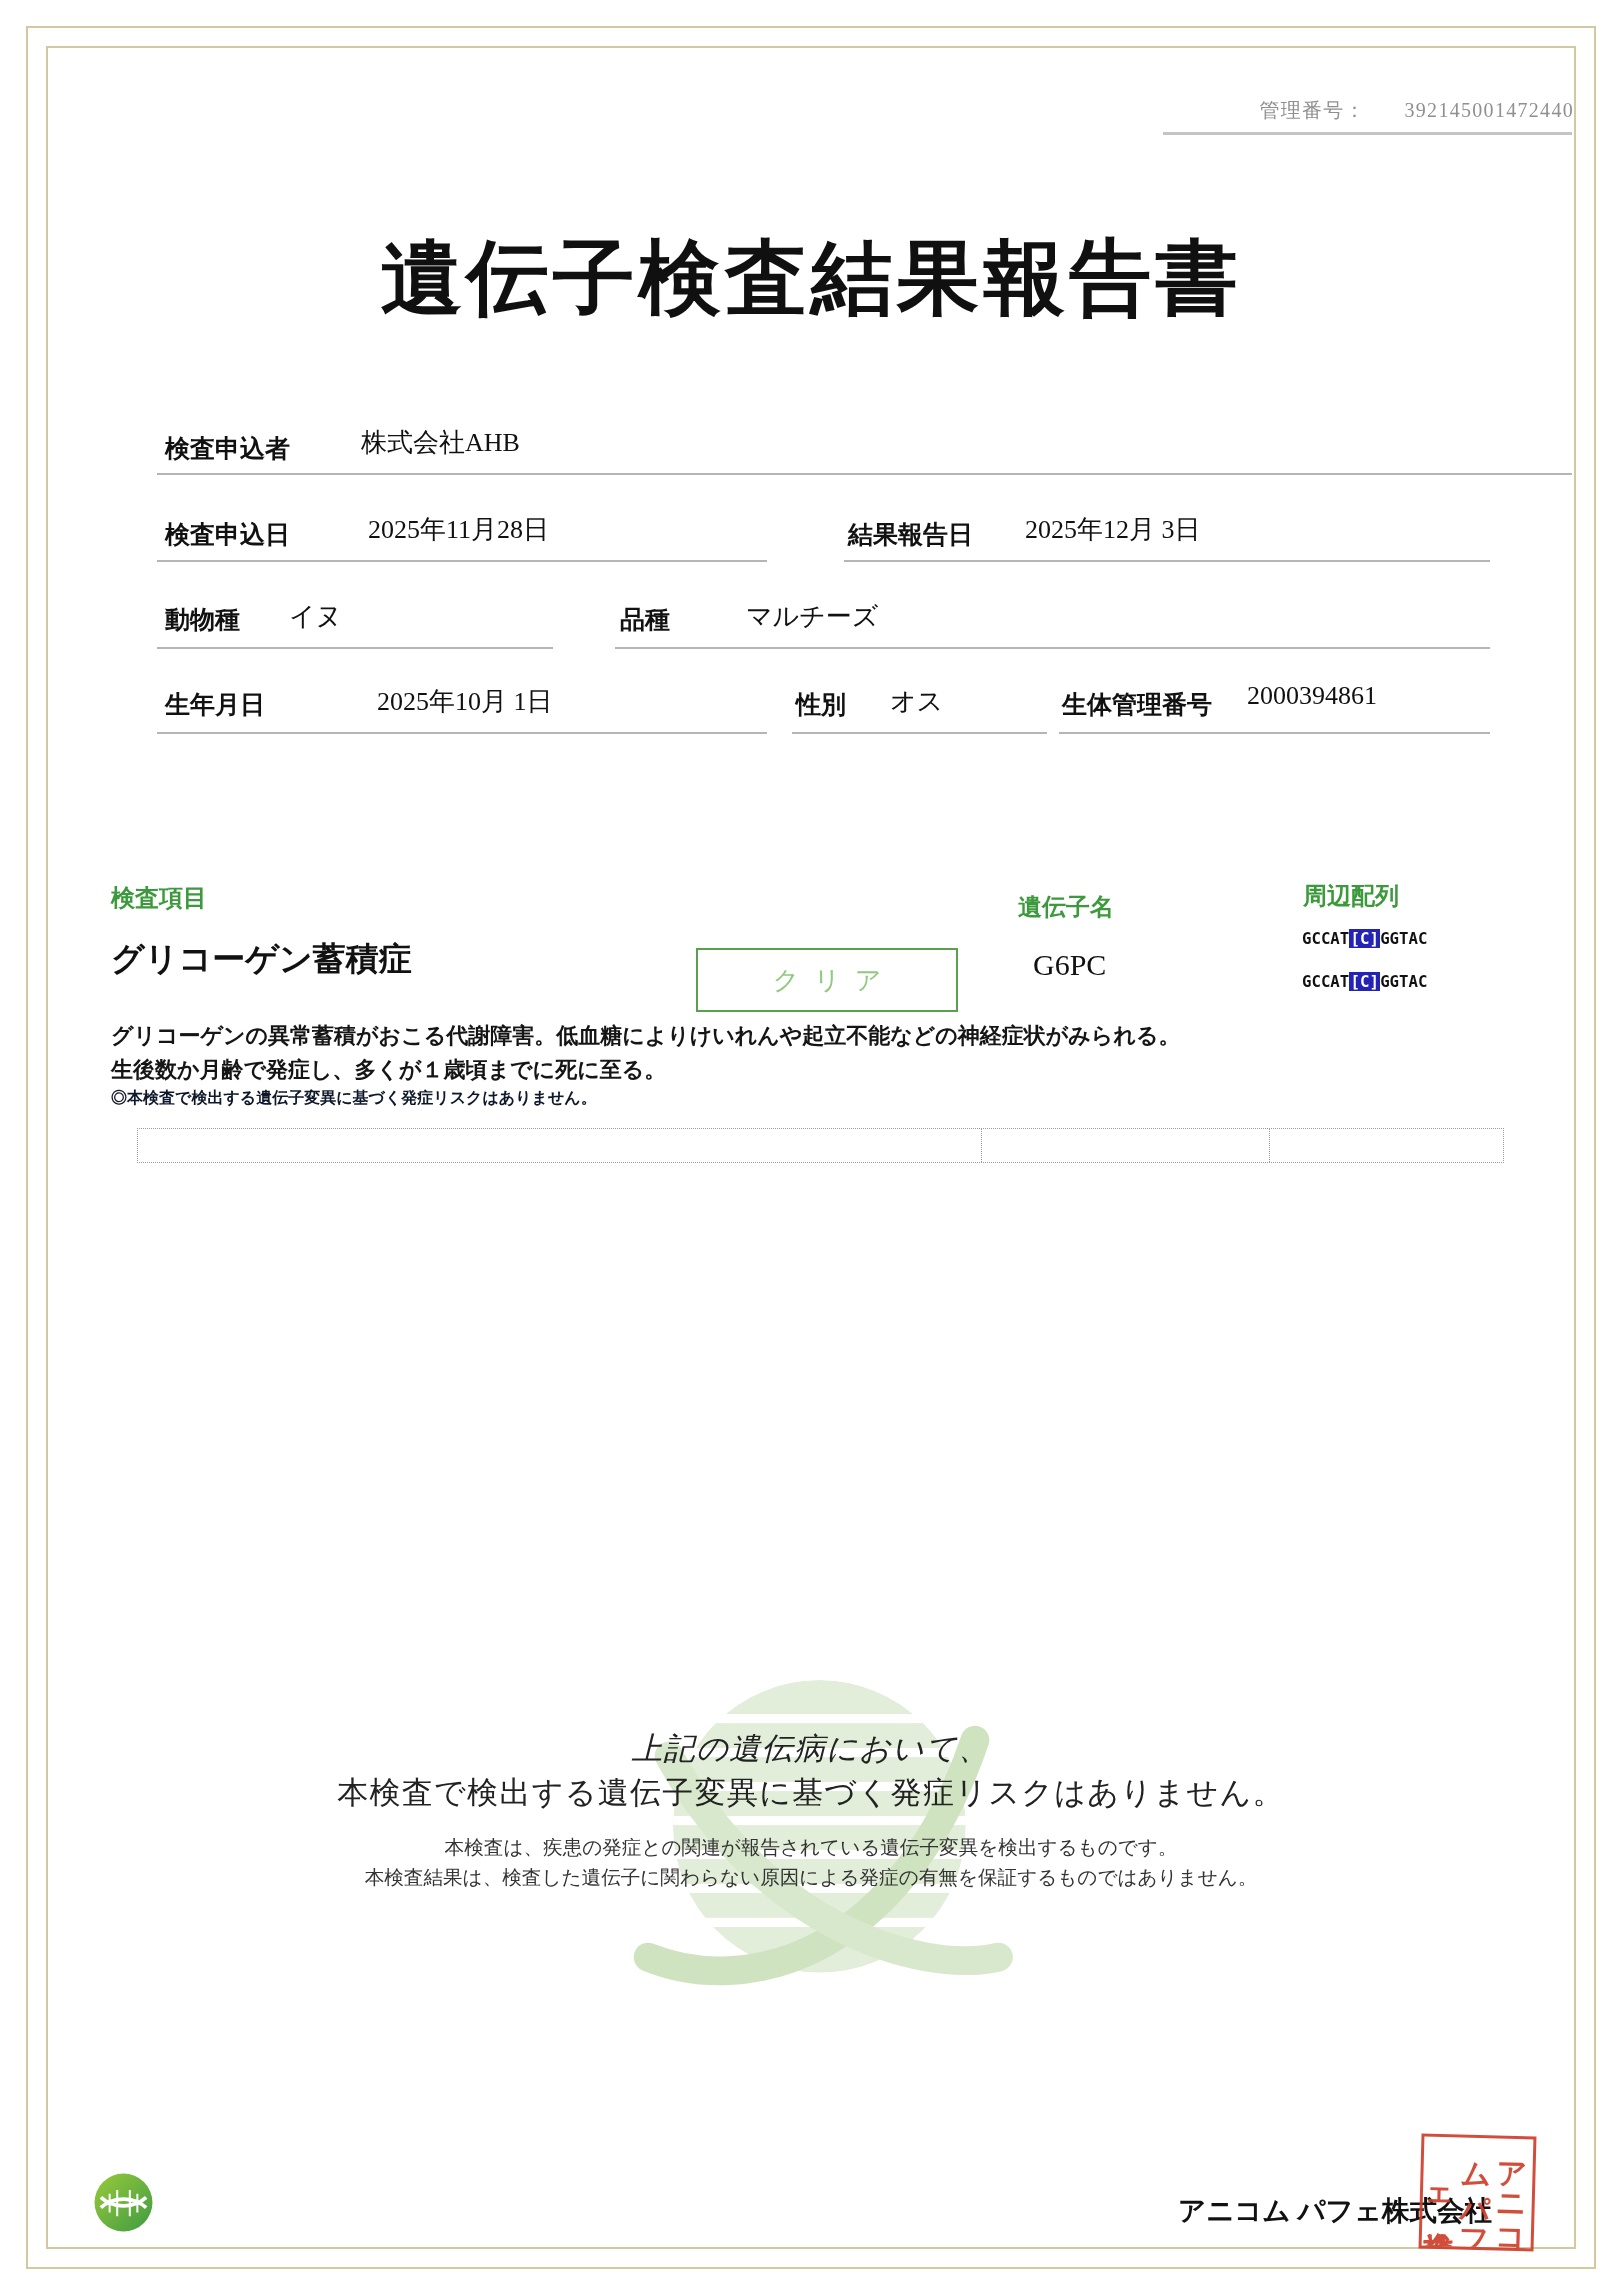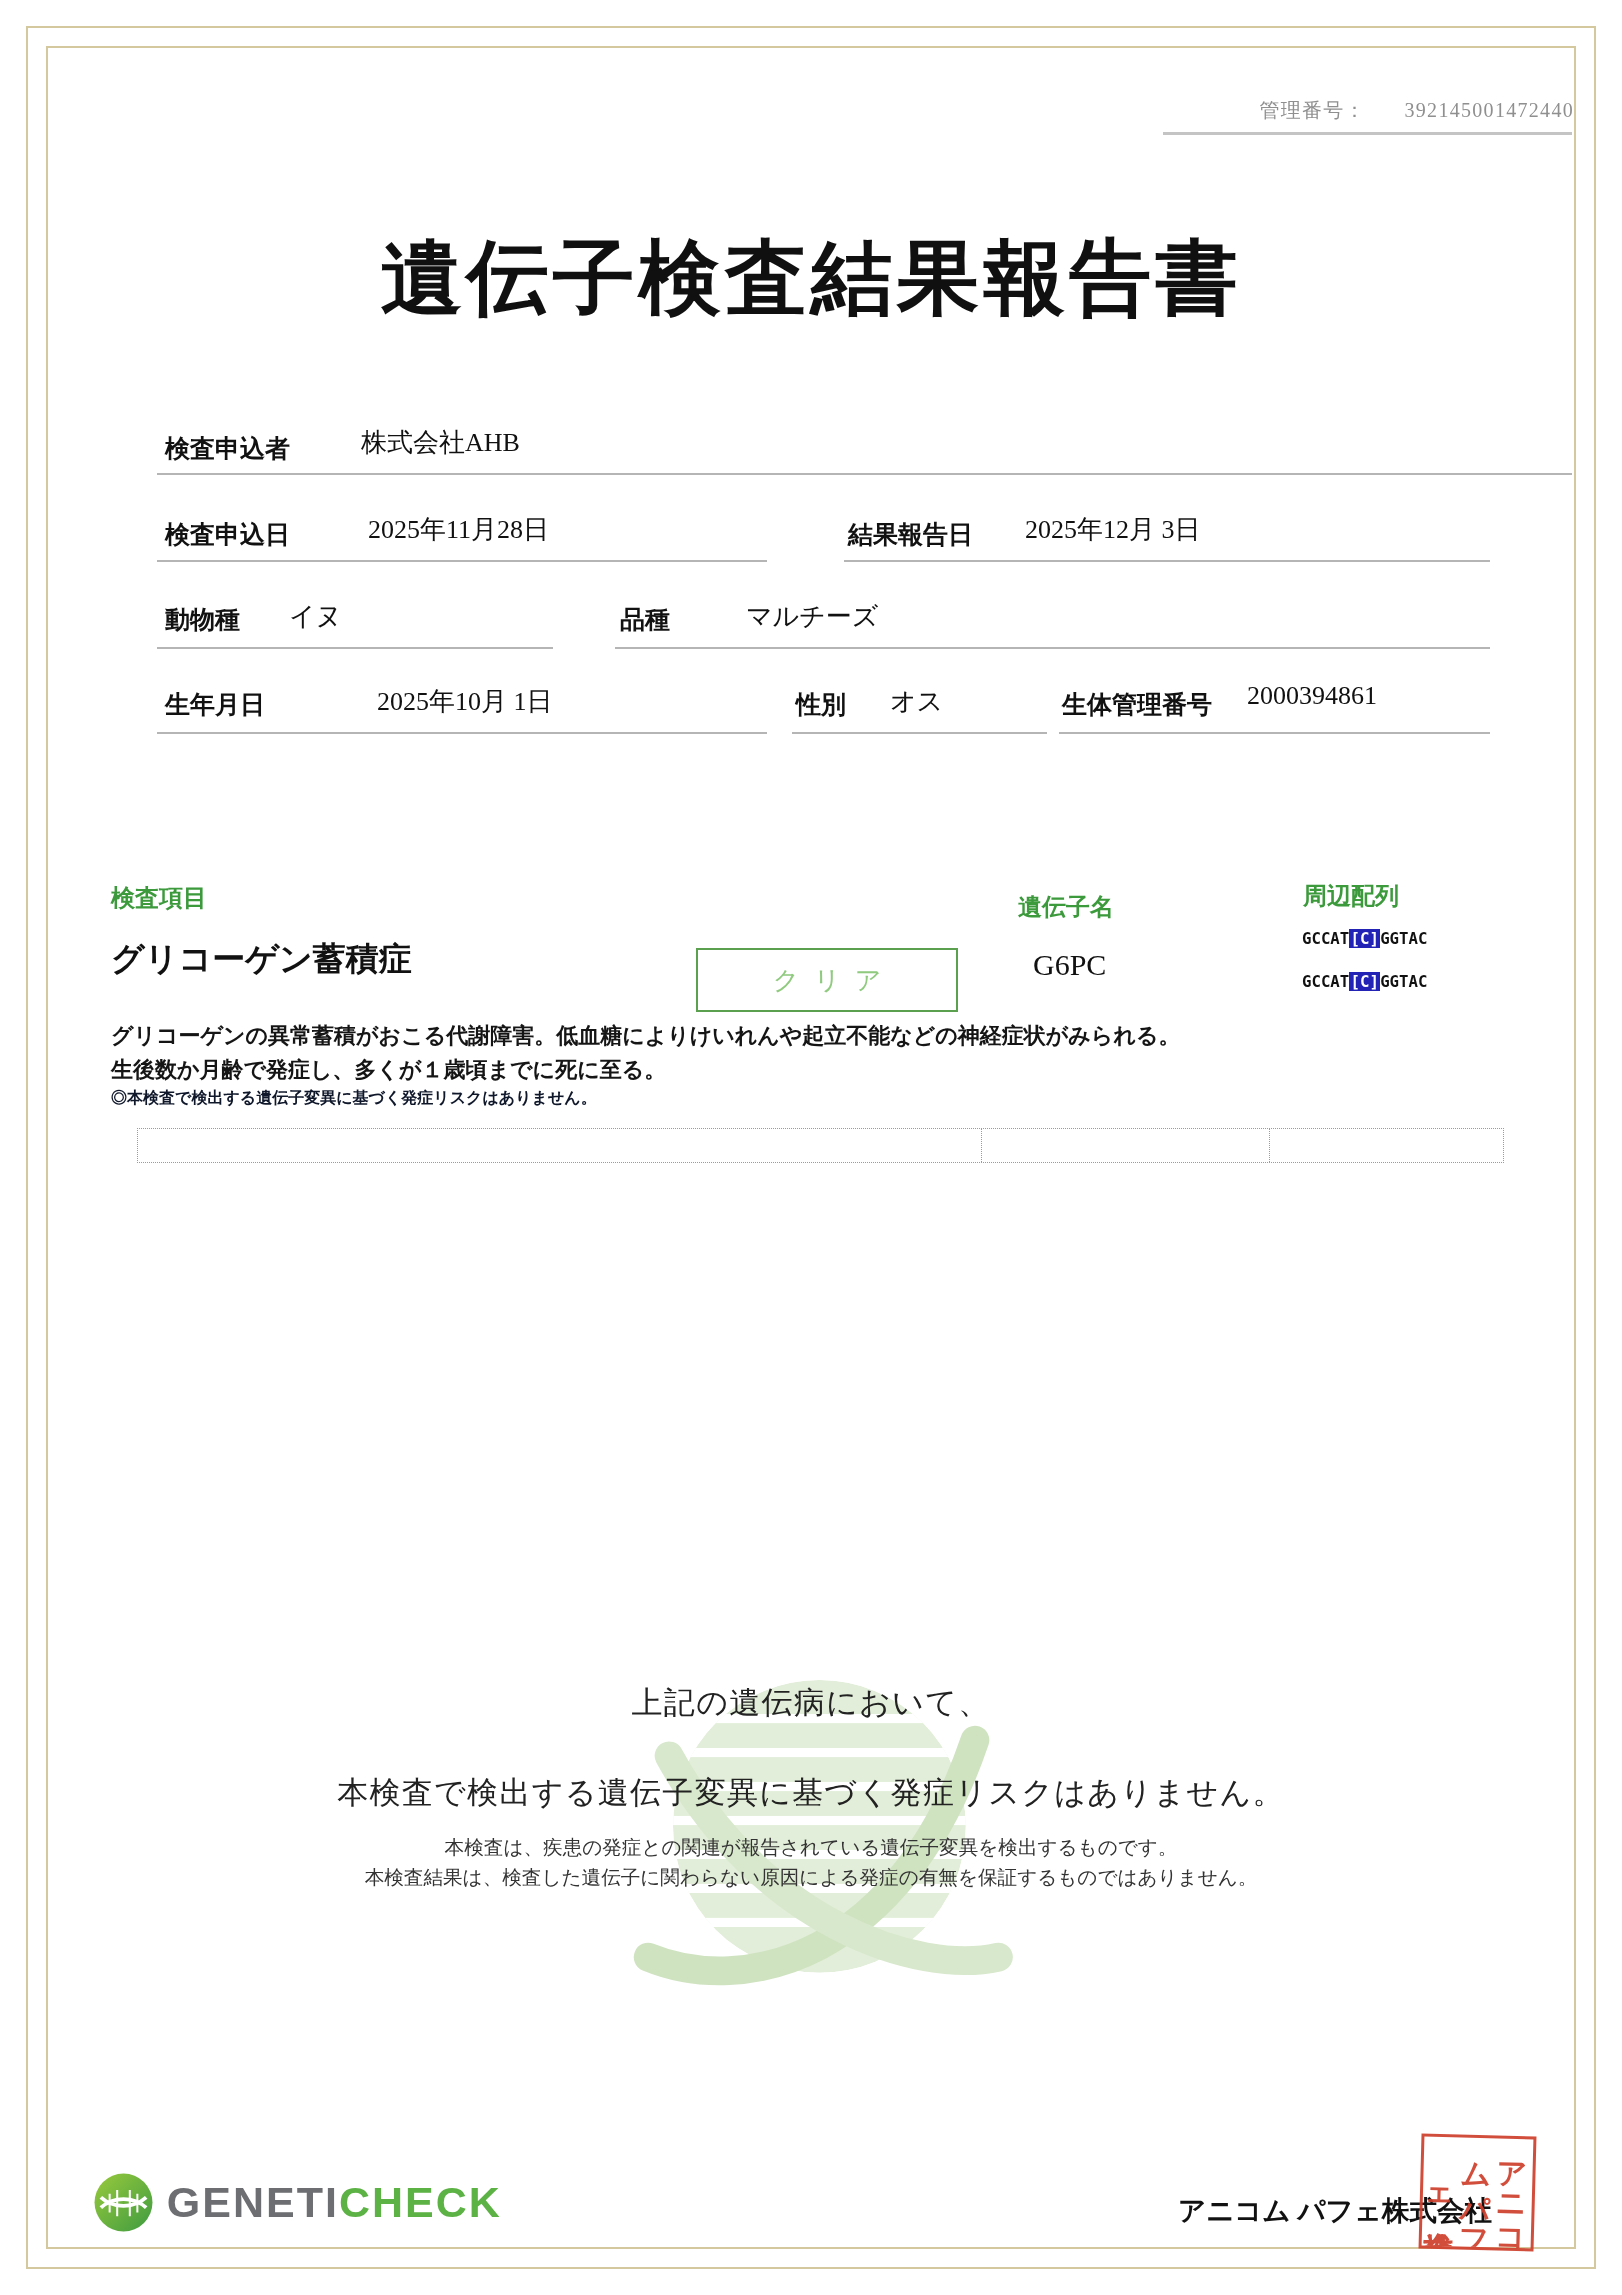--- a/index.html
+++ b/index.html
@@ -150,38 +150,35 @@
       <rect x="10" y="130" width="290" height="7"></rect>
       <rect x="10" y="156" width="290" height="7"></rect>
       <rect x="10" y="182" width="290" height="7"></rect>
       <rect x="10" y="208" width="290" height="7"></rect>
     </g>
   </g>
   <path d="M22 238 C 95 268, 215 240, 272 72" stroke="#cfe3c0" stroke-width="22" fill="none" stroke-linecap="round"></path>
   <path d="M38 84 C 108 212, 228 252, 290 238" stroke="#d8e8cc" stroke-width="22" fill="none" stroke-linecap="round"></path>
 </svg>
 
-<div class="abs summary sans sum-big" style="top:1682px;">上記の遺伝病において、</div>
+<div class="abs summary sans sum-big" style="top:1728px;font-style:italic;">上記の遺伝病において、</div>
 <div class="abs summary sans sum-big" style="top:1772px;">本検査で検出する遺伝子変異に基づく発症リスクはありません。</div>
 <div class="abs summary sans sum-small" style="top:1834px;">本検査は、疾患の発症との関連が報告されている遺伝子変異を検出するものです。</div>
 <div class="abs summary sans sum-small" style="top:1864px;">本検査結果は、検査した遺伝子に関わらない原因による発症の有無を保証するものではありません。</div>
 
 <div class="abs logo-wrap">
   <svg width="63" height="63" viewBox="0 0 50 50">
     <defs>
       <linearGradient id="lg" x1="0" y1="0" x2="1" y2="1">
         <stop offset="0" stop-color="#9aca3c"></stop>
           <stop offset="1" stop-color="#3e9b41"></stop>
       </linearGradient>
     </defs>
     <circle cx="25" cy="25" r="23" fill="url(#lg)"></circle>
     <path d="M7 29 C 17 20, 33 20, 43 29" stroke="#ffffff" stroke-width="3" fill="none"></path>
     <path d="M7 21 C 17 30, 33 30, 43 21" stroke="#ffffff" stroke-width="3" fill="none"></path>
     <path d="M14 18 L14 33 M20 15 L20 36 M30 15 L30 36 M36 18 L36 33" stroke="#ffffff" stroke-width="1.6"></path>
   </svg>
-  <div class="logo-text">
-    <span class="g1">GENETI</span><span class="g2">CHECK</span>
-  </div>
 </div>
 
 <div class="abs company">アニコム パフェ株式会社</div>
 <div class="abs seal serif">アニコムパフェ株式会社</div>
 
 
 </body></html>

